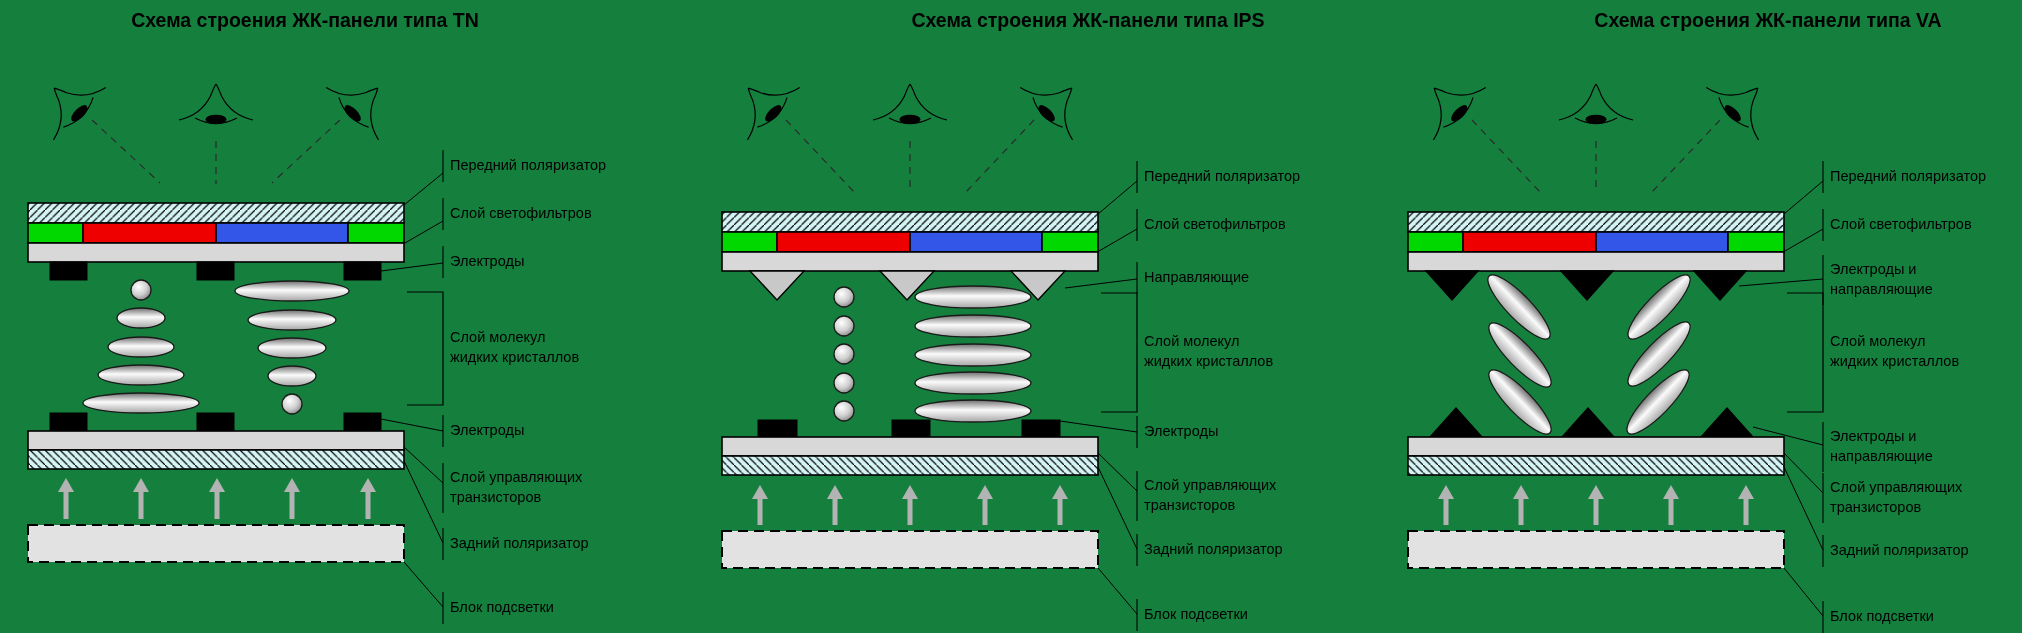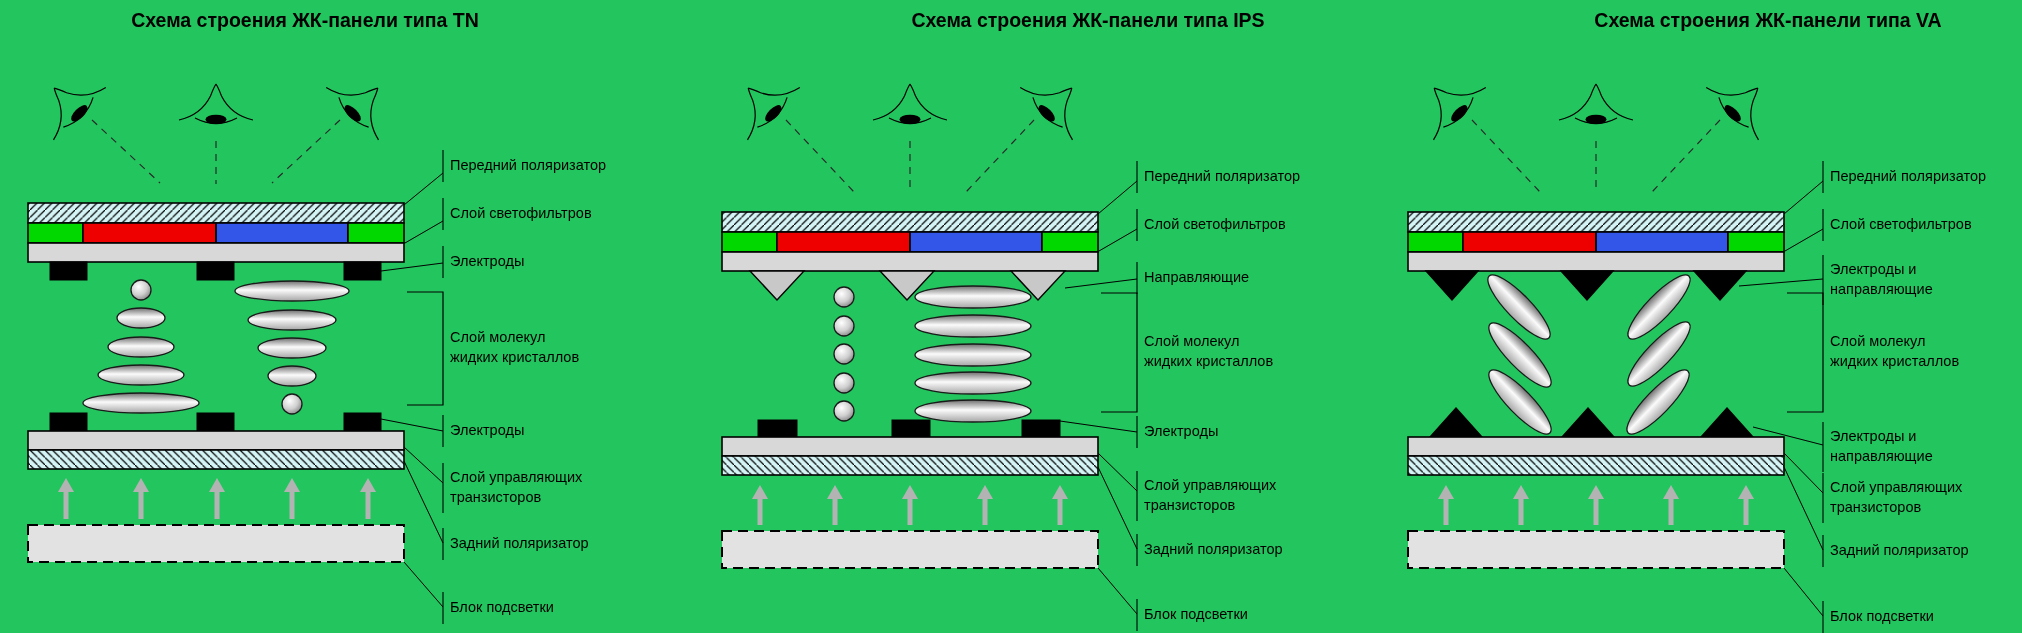--- a/index.html
+++ b/index.html
@@ -1,16 +1,16 @@
 <!DOCTYPE html>
 <html><head>
 <meta charset="utf-8">
 <style>
   html,body{margin:0;padding:0;background:#ffffff;}
-  .stage{position:relative;width:2022px;height:633px;background:#22c55e;overflow:hidden;
+  .stage{position:relative;width:2022px;height:633px;background:#15803d;overflow:hidden;
          font-family:"Liberation Sans", sans-serif;}
   .stage svg{position:absolute;top:0;}
   text{font-family:"Liberation Sans", sans-serif;}
 </style>
 </head>
 <body>
 
 <div class="stage">
   <svg width="674" height="633" viewBox="0 0 674 633" style="left:0px;">
       <defs>

